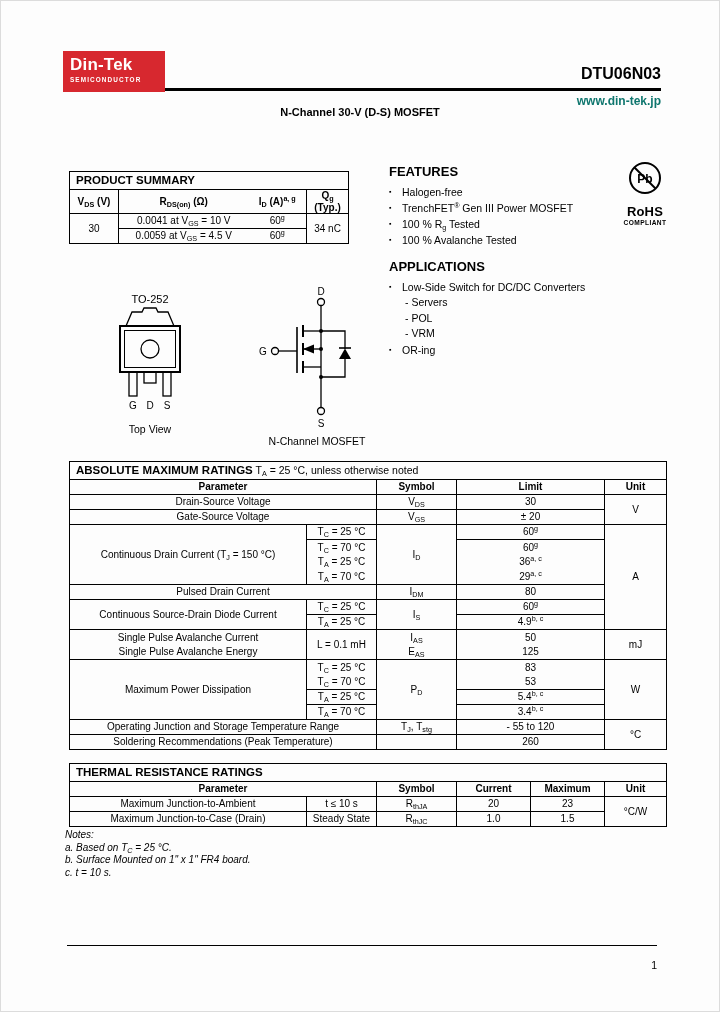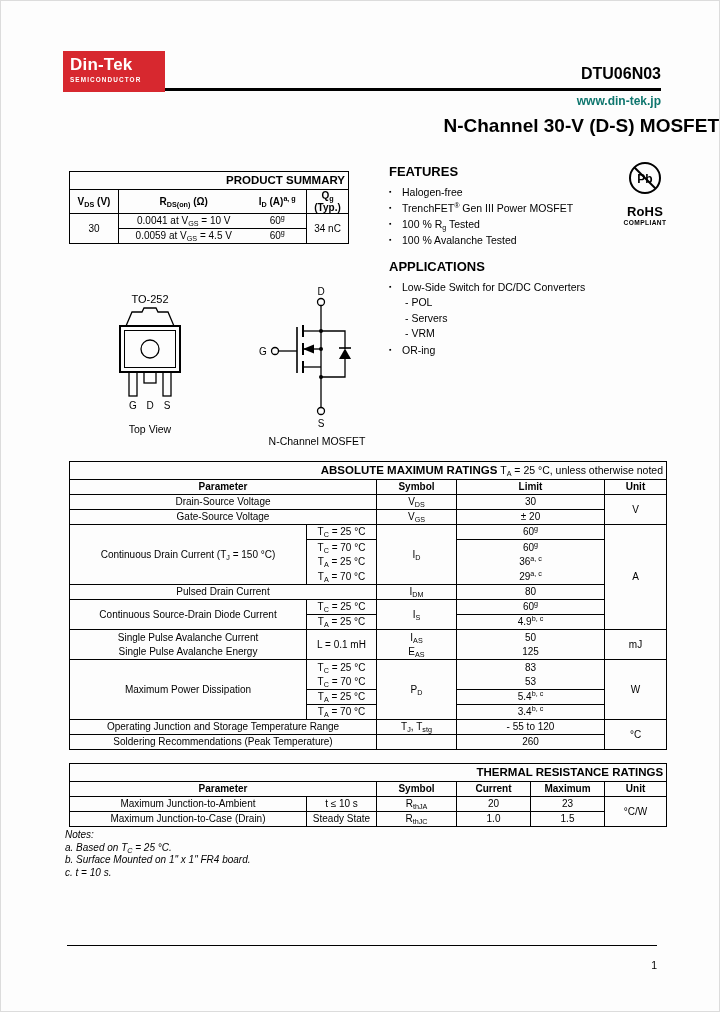--- a/index.html
+++ b/index.html
@@ -5,25 +5,25 @@
   html,body{margin:0;padding:0;background:#f2f2f3;font-family:"Liberation Sans","DejaVu Sans",sans-serif;}
   .sheet{position:relative;width:720px;height:1012px;margin:0 auto;background:#fdfdfd;border:1px solid #dcdcdc;box-sizing:border-box;overflow:hidden;color:#000;}
   .abs-pos{position:absolute;}
   
   .logo{left:62px;top:50px;width:102px;height:41px;background:#d7282f;color:#fff;z-index:2;}
   .logo-name{font-size:17px;font-weight:bold;padding:4px 0 0 7px;letter-spacing:.2px;}
   .logo-sub{font-size:6.4px;font-weight:bold;letter-spacing:1.1px;padding-left:7px;margin-top:1px;}
   .hdr-rule{left:62px;right:58px;top:87px;height:3px;background:#000;}
   .part-number{right:58px;top:64px;font-size:16px;font-weight:bold;}
   .website{right:58px;top:93px;font-size:12px;font-weight:bold;color:#0f766e;text-decoration:none;}
-  .doc-title{left:0;top:114px;width:100%;text-align:right;font-size:19px;font-weight:bold;}
+  .doc-title{left:0;top:105px;width:100%;text-align:center;font-size:11px;font-weight:bold;}
   
   table.dtable{position:absolute;border-collapse:collapse;table-layout:fixed;background:#fdfdfd;}
   table.dtable td{border:1px solid #000;font-size:10px;text-align:center;vertical-align:middle;padding:0 3px;height:15px;box-sizing:border-box;line-height:1.15;}
-  table.dtable td.cap{height:18px;text-align:right;padding-left:6px;}
+  table.dtable td.cap{height:18px;text-align:left;padding-left:6px;}
   .capb{font-weight:bold;font-size:11.5px;}
   .capn{font-size:10.5px;}
   tr.hdr td{font-weight:bold;}
   td.pl{text-align:left;padding-left:5px;}
   td.nb{border-bottom:none!important;}
   td.nt{border-top:none!important;}
   td.nr{border-right:none!important;}
   td.nl{border-left:none!important;}
   sup{font-size:7.2px;vertical-align:super;line-height:0;}
   sub{font-size:7.2px;vertical-align:-2px;line-height:0;}
@@ -116,22 +116,22 @@
       </div>
     <div class="bullet-row">
         <span class="blt">▪</span>
         <span>100 % Avalanche Tested</span>
       </div>
     <div class="sec-title apps">APPLICATIONS</div>
     <div class="bullet-row">
         <span class="blt">▪</span>
         <span>Low-Side Switch for DC/DC Converters</span>
       </div>
+    <div class="subitem">- Servers</div>
     <div class="subitem">- POL</div>
-    <div class="subitem">- Servers</div>
     <div class="subitem">- VRM</div>
     <div class="bullet-row">
         <span class="blt">▪</span>
         <span>OR-ing</span>
       </div>
   </div>
 
   <div class="abs-pos rohs">
     <svg width="44" height="38" viewBox="0 0 44 38">
       <circle cx="22" cy="18" r="15" fill="none" stroke="#000" stroke-width="2"></circle>

